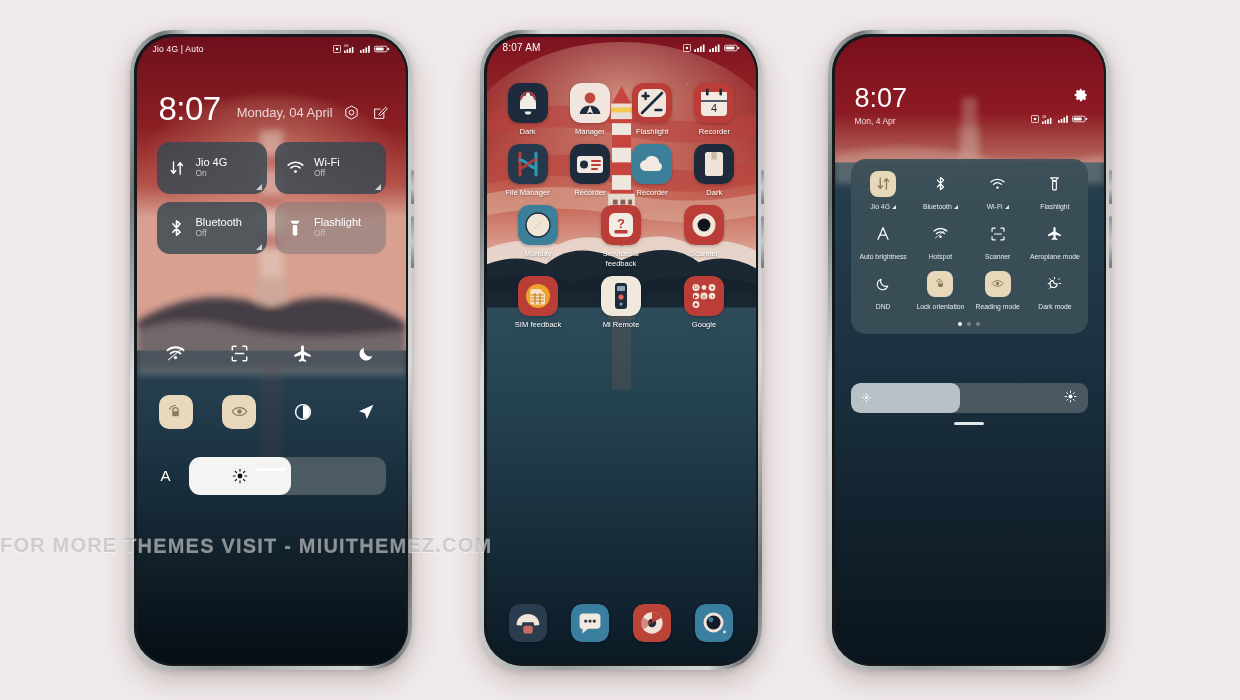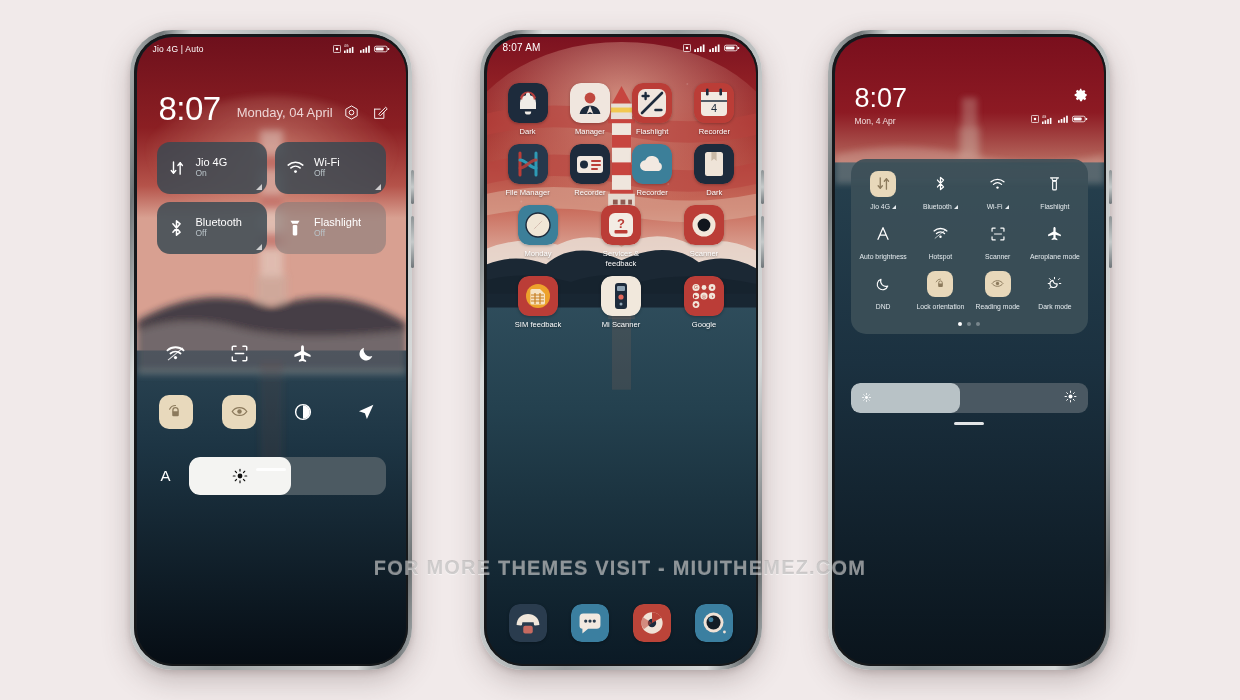--- a/index.html
+++ b/index.html
@@ -143,22 +143,22 @@
   #p3 .slider3 {
     position:absolute; left:16px; right:16px; top:346px;
     height:30px; border-radius:9px; background:#4a5862; overflow:hidden; position:absolute;
   }
   #p3 .slider3 .fill3 { position:absolute; left:0; top:0; bottom:0; width:46%;
      background:#b8c2c6; border-radius:9px; display:flex; align-items:center; padding-left:10px; }
   #p3 .slider3 .rightico { position:absolute; right:11px; top:50%; transform:translateY(-50%); }
 
   
   .watermark {
-    position:absolute; left:0; right:0; top:556px;
-    text-align:center; font-size:20px; font-weight:bold;
+    position:absolute; left:0; right:0; top:534px;
+    text-align:left; font-size:20px; font-weight:bold;
     letter-spacing:1.2px;
     color:rgba(150,150,150,.42);
     text-shadow:0 1px 0 rgba(255,255,255,.5);
     pointer-events:none; white-space:nowrap;
   }
 </style>
 </head>
 <body style="background: rgb(241, 234, 234);">
 
 <div class="stage">
@@ -638,21 +638,21 @@
             <div class="appcell">
               <span class="appicon">
                 <svg width="40" height="40" viewBox="0 0 40 40">
                     <rect width="40" height="40" rx="11" fill="#f1e8dc"></rect>
                     <rect x="14" y="7" width="12" height="26" rx="3" fill="#1d2b3c"></rect>
                     <rect x="16" y="10" width="8" height="5" rx="1" fill="#8fa3b3"></rect>
                     <circle cx="20" cy="21" r="2.6" fill="#e3685c"></circle>
                     <circle cx="20" cy="28" r="1.5" fill="#8fa3b3"></circle>
                   </svg>
               </span>
-              <span class="applabel">Mi Scanner</span>
+              <span class="applabel">Mi Remote</span>
             </div>
             <div class="appcell">
               <span class="appicon">
                 <svg width="40" height="40" viewBox="0 0 40 40">
                     <rect width="40" height="40" rx="11" fill="#bb3d37"></rect>
                   <g fill="#f2e6da">
                     <circle cx="12" cy="11.5" r="3.6"></circle>
                       <circle cx="20" cy="11.5" r="2.4"></circle>
                       <circle cx="28" cy="11.5" r="3.4"></circle>
                     <circle cx="12" cy="20" r="3.2"></circle>

